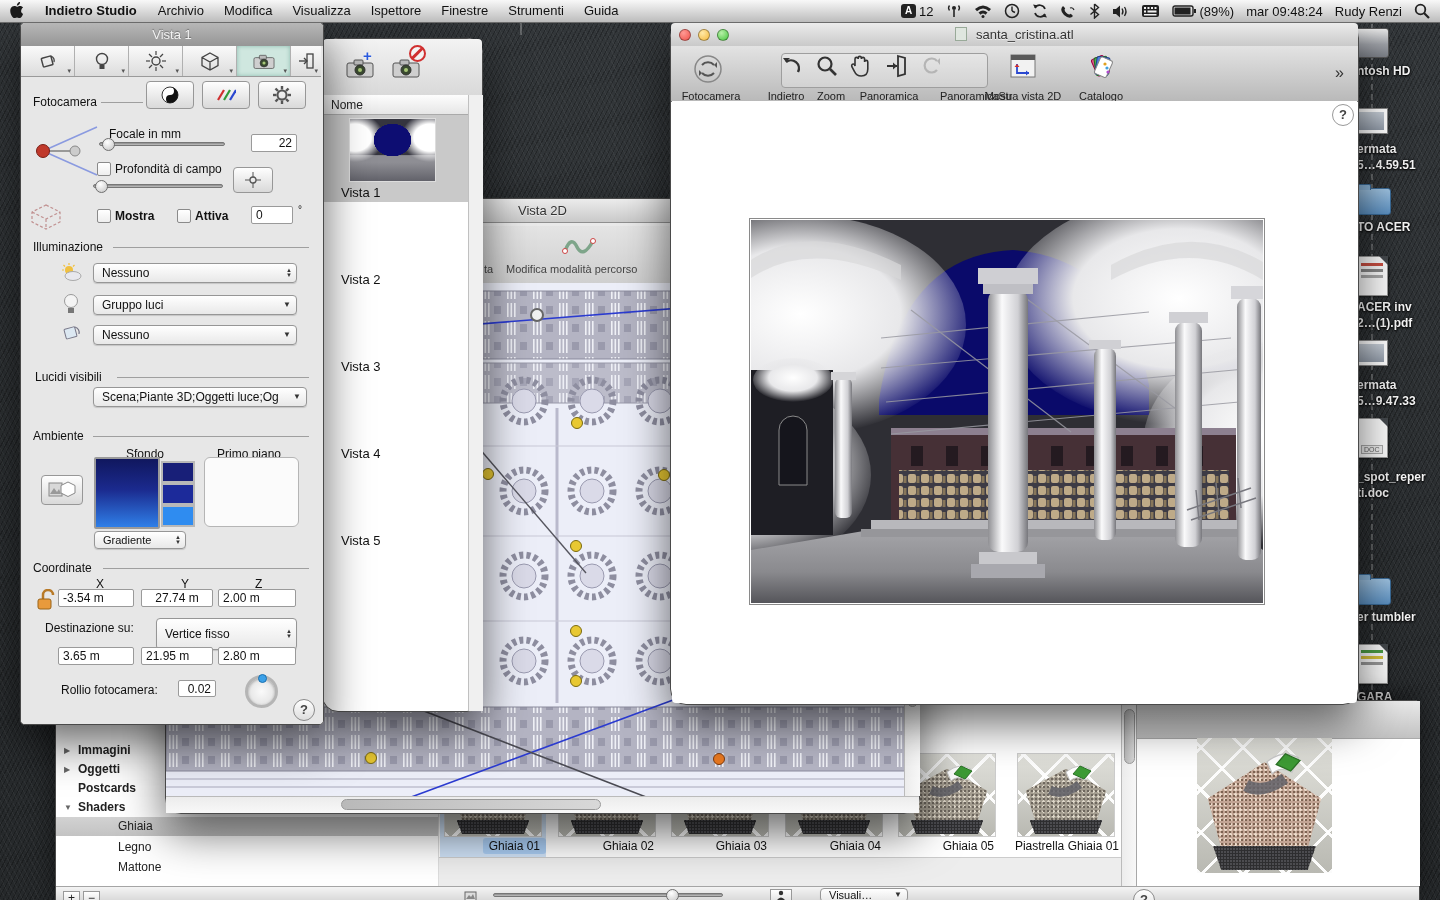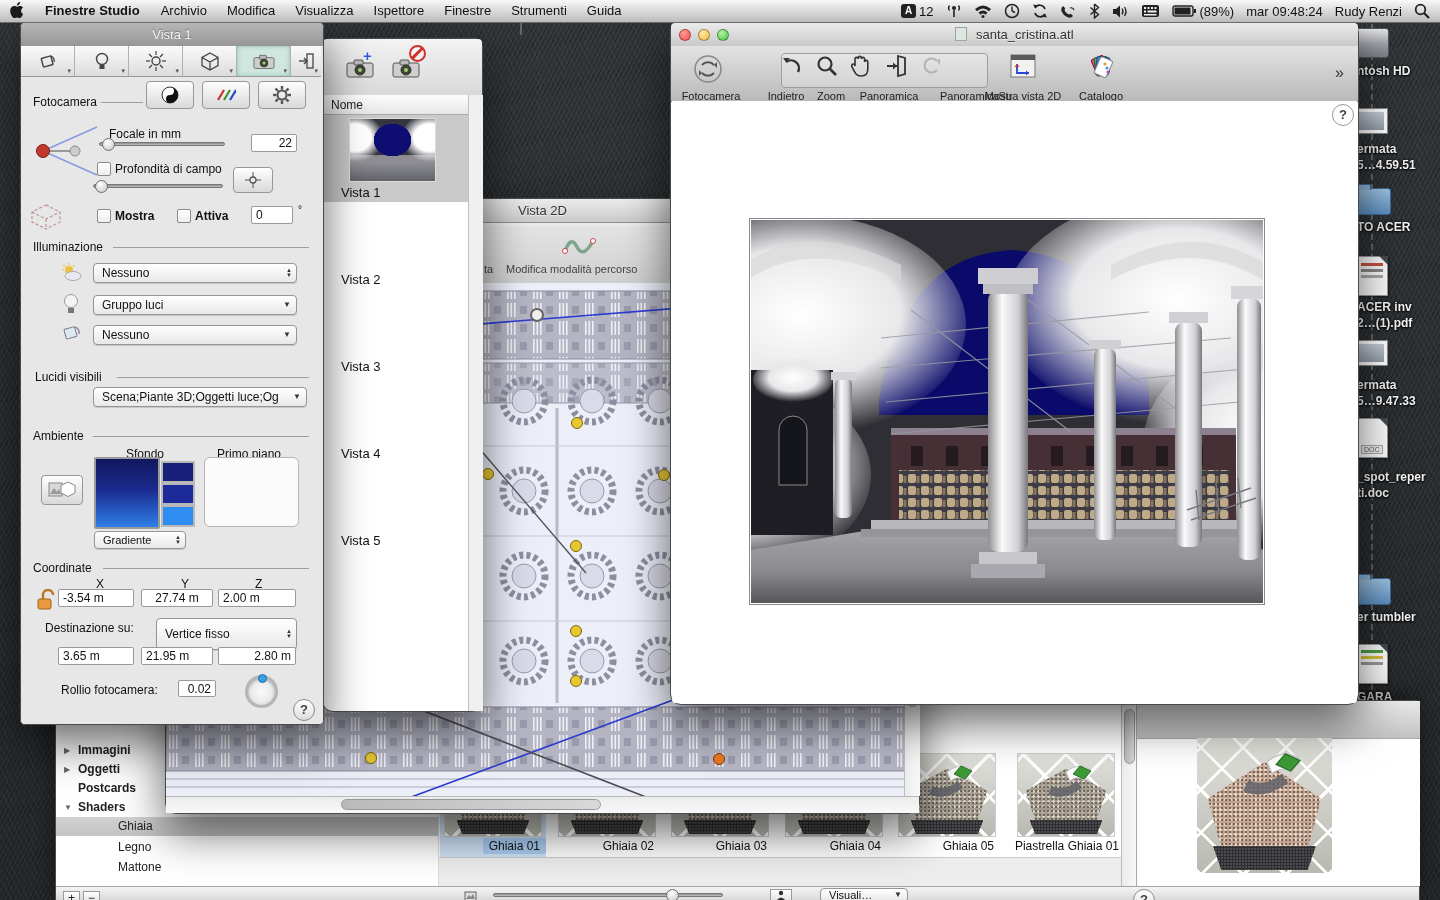--- a/index.html
+++ b/index.html
@@ -5,21 +5,21 @@
   html,body{margin:0;padding:0}
   body{width:1440px;height:900px;overflow:hidden;position:relative;
        font-family:"Liberation Sans",sans-serif;
        background:#2b2e30;
        background-image:
          repeating-linear-gradient(63deg, rgba(255,255,255,.04) 0 1px, transparent 1px 5px),
          repeating-linear-gradient(-63deg, rgba(0,0,0,.25) 0 1px, transparent 1px 4px),
          linear-gradient(#33373a,#25282a);
        -webkit-font-smoothing:antialiased}
   .abs{position:absolute}
-  .win{position:absolute;border:1px solid #4a4a4a;border-radius:11px;
+  .win{position:absolute;border:1px solid #4a4a4a;border-radius:16px;
        box-shadow:0 18px 45px rgba(0,0,0,.6), 0 0 1px rgba(255,255,255,.3);
        background:#e7e7e7}
   .tbar{height:23px;border-radius:4px 4px 0 0;border-bottom:1px solid #8f8f8f;
         background:linear-gradient(#ececec,#c9c9c9);
         text-align:center;font-size:13px;color:#333;line-height:23px;
         text-shadow:0 1px 0 rgba(255,255,255,.6)}
   .tbar.dark{background:linear-gradient(#b7b7b7,#969696);color:#f2f2f2;
         text-shadow:0 -1px 1px rgba(0,0,0,.35)}
   .lights{position:absolute;left:8px;top:6px;display:flex;gap:7px}
   .light{width:12px;height:12px;border-radius:50%;border:1px solid rgba(0,0,0,.35);box-sizing:border-box}
@@ -700,21 +700,21 @@
   <div class="lbl" style="left:24px;top:598px">Destinazione su:</div>
   <div class="dd" style="left:135px;top:595px;width:141px;height:32px">
     <span>Vertice fisso</span>
     <span class="step">
         <span>▲</span>
         <span>▼</span>
       </span>
   </div>
   <div class="fld" style="left:37px;top:624px;width:76px;height:18px;text-align:left">3.65 m</div>
   <div class="fld" style="left:120px;top:624px;width:72px;height:18px;text-align:left">21.95 m</div>
-  <div class="fld" style="left:197px;top:624px;width:78px;height:18px;text-align:right">2.80 m</div>
+  <div class="fld" style="left:197px;top:624px;width:78px;height:18px;text-align:left">2.80 m</div>
 
   <div class="lbl" style="left:40px;top:660px">Rollio fotocamera:</div>
   <div class="fld" style="left:157px;top:657px;width:38px;height:17px">0.02</div>
   <div class="abs" style="left:224px;top:652px;width:27px;height:27px;border-radius:50%;border:3px solid #b5b5b5;background:radial-gradient(#fafafa,#ddd);box-shadow:inset 0 1px 3px rgba(0,0,0,.3)">
     <div class="abs" style="left:10px;top:-4px;width:7px;height:7px;border-radius:50%;background:#3aa0e8;border:1px solid #1a70b0"></div>
   </div>
   <div class="helpc" style="left:272px;top:676px">?</div>
 </div>
 
 <div id="santa" class="win">
@@ -902,21 +902,21 @@
     </svg>
   </div>
 </div>
 
 <div id="menubar">
   <span class="mitem">
     <svg width="14" height="16" viewBox="0 0 14 16" style="vertical-align:-3px">
       <path d="M11.3 8.6 c0-2 1.7-3 1.8-3.1 -1-1.4-2.5-1.6-3-1.6 -1.3-.1-2.5.75-3.1.75 -.6 0-1.6-.73-2.7-.7 -1.4 0-2.7.8-3.4 2 -1.4 2.5-.35 6.2 1 8.2 .7 1 1.5 2.1 2.5 2 1 0 1.4-.65 2.6-.65 1.2 0 1.5.65 2.6.63 1.1 0 1.8-1 2.4-2 .8-1.1 1.1-2.2 1.1-2.3 0 0-2.1-.8-2.1-3.2z M9.2 2.6 c.55-.65.9-1.6.8-2.6 -.8 0-1.7.5-2.3 1.2 -.5.6-.95 1.5-.83 2.4 .9.1 1.8-.45 2.3-1z" fill="#1a1a1a"></path>
       </svg>
   </span>
-  <span class="mitem app">Finestre Studio</span>
+  <span class="mitem app">Indietro Studio</span>
   <span class="mitem">Archivio</span>
   <span class="mitem">Modifica</span>
   <span class="mitem">Visualizza</span>
   <span class="mitem">Ispettore</span>
   <span class="mitem">Finestre</span>
   <span class="mitem">Strumenti</span>
   <span class="mitem">Guida</span>
 
   <div id="mstatus">
     <span class="sicon">

